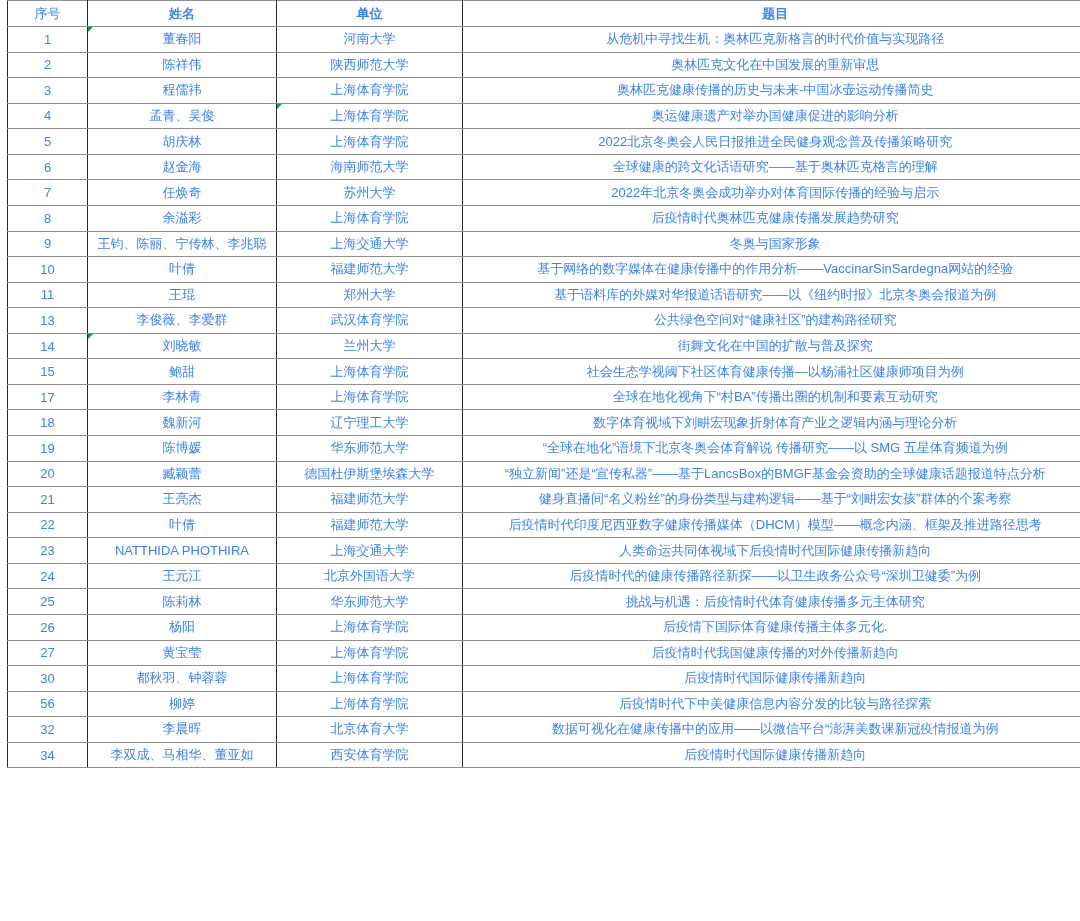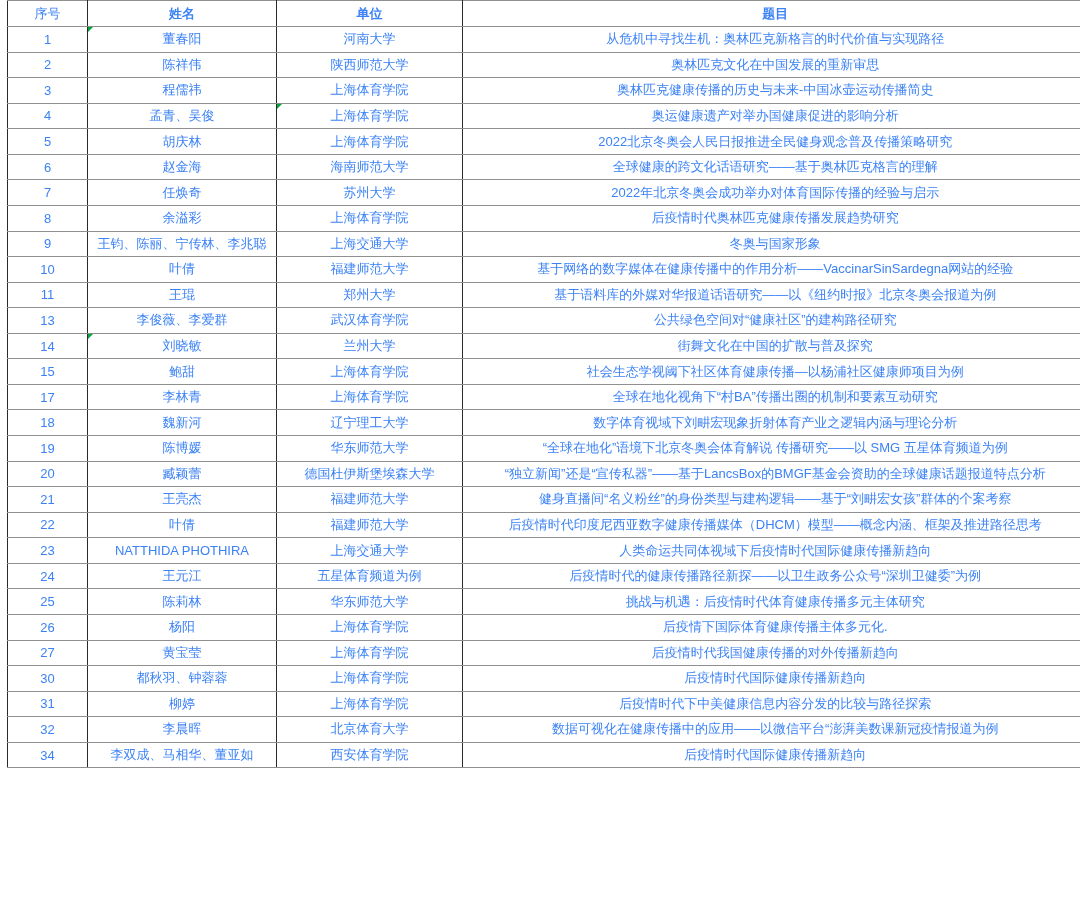--- a/index.html
+++ b/index.html
@@ -201,21 +201,21 @@
   </tr>
       <tr>
     <td class="c-no">23</td>
     <td class="c-name">NATTHIDA PHOTHIRA</td>
     <td class="c-unit">上海交通大学</td>
     <td class="c-title">人类命运共同体视域下后疫情时代国际健康传播新趋向</td>
   </tr>
       <tr>
     <td class="c-no">24</td>
     <td class="c-name">王元江</td>
-    <td class="c-unit">五星体育频道为例</td>
+    <td class="c-unit">北京外国语大学</td>
     <td class="c-title">后疫情时代的健康传播路径新探——以卫生政务公众号“深圳卫健委”为例</td>
   </tr>
       <tr>
     <td class="c-no">25</td>
     <td class="c-name">陈莉林</td>
     <td class="c-unit">华东师范大学</td>
     <td class="c-title">挑战与机遇：后疫情时代体育健康传播多元主体研究</td>
   </tr>
       <tr>
     <td class="c-no">26</td>
@@ -229,21 +229,21 @@
     <td class="c-unit">上海体育学院</td>
     <td class="c-title">后疫情时代我国健康传播的对外传播新趋向</td>
   </tr>
       <tr>
     <td class="c-no">30</td>
     <td class="c-name">都秋羽、钟蓉蓉</td>
     <td class="c-unit">上海体育学院</td>
     <td class="c-title">后疫情时代国际健康传播新趋向</td>
   </tr>
       <tr>
-    <td class="c-no">31</td>
+    <td class="c-no">56</td>
     <td class="c-name">柳婷</td>
     <td class="c-unit">上海体育学院</td>
     <td class="c-title">后疫情时代下中美健康信息内容分发的比较与路径探索</td>
   </tr>
       <tr>
     <td class="c-no">32</td>
     <td class="c-name">李晨晖</td>
     <td class="c-unit">北京体育大学</td>
     <td class="c-title">数据可视化在健康传播中的应用——以微信平台“澎湃美数课新冠疫情报道为例</td>
   </tr>

